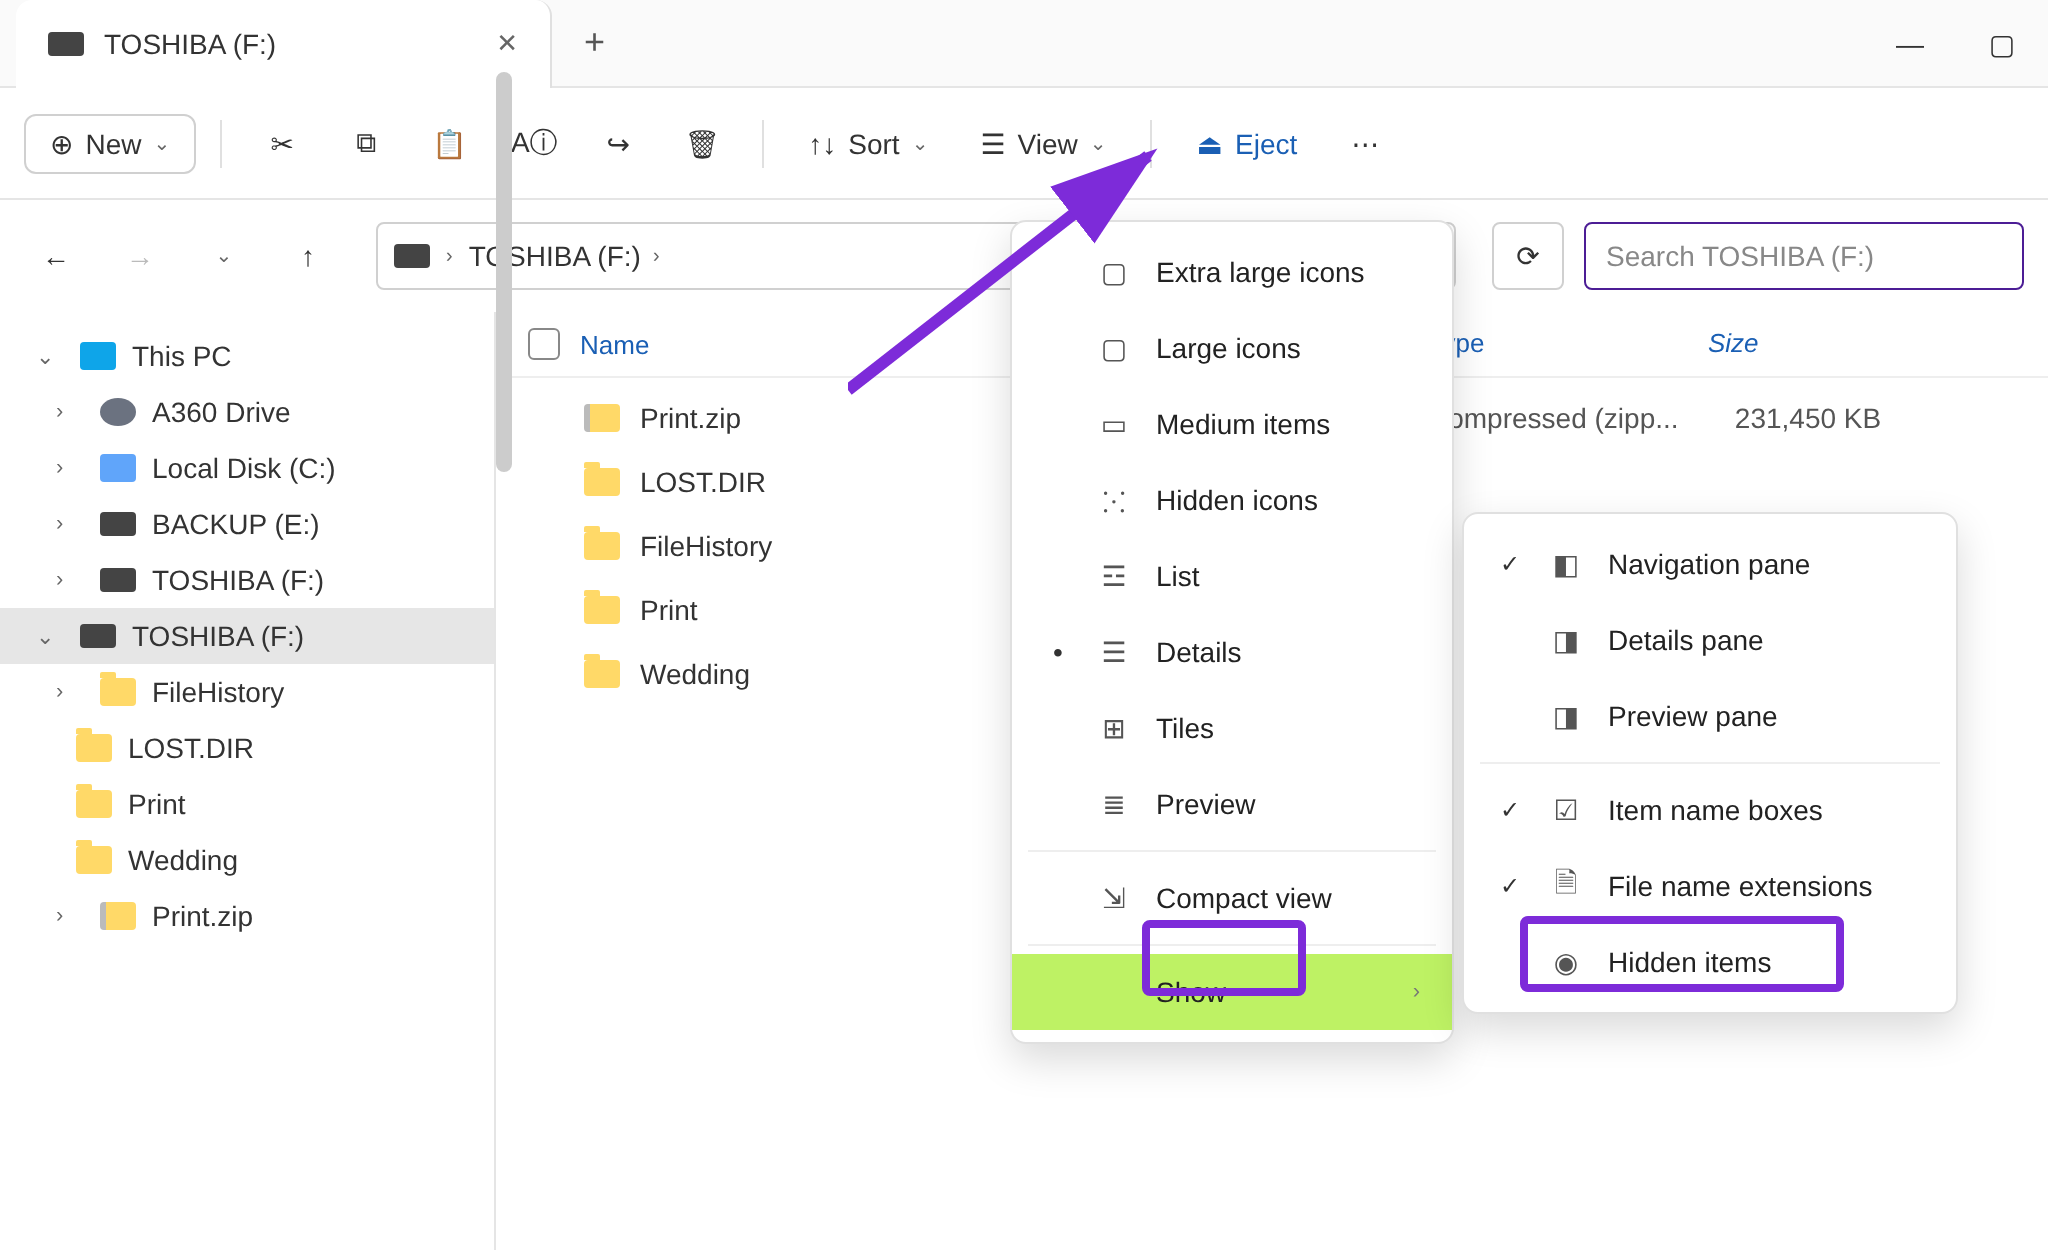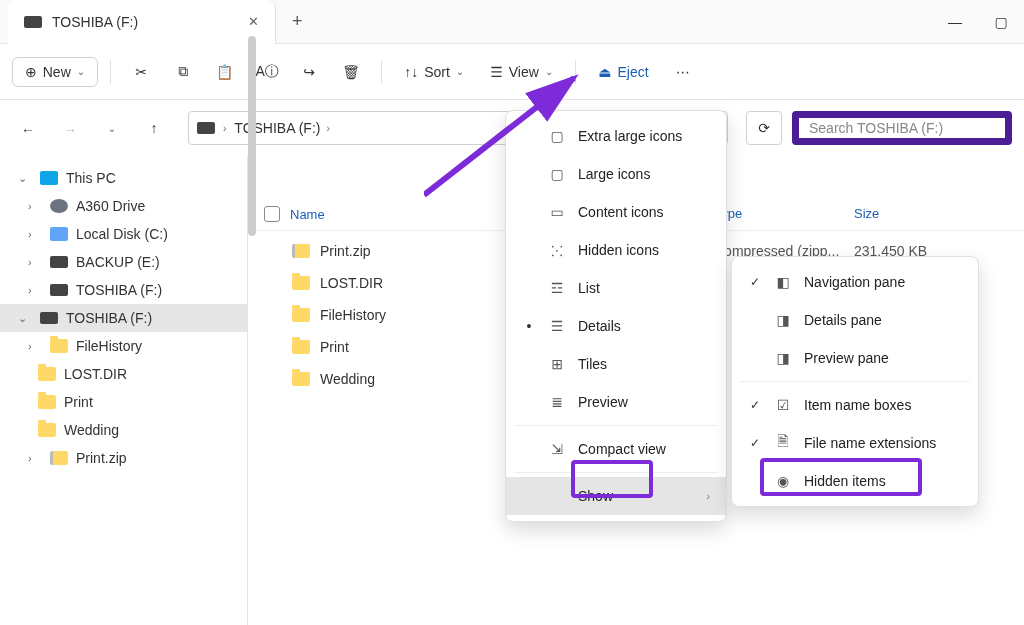--- a/index.html
+++ b/index.html
@@ -18,52 +18,52 @@
 .tsep { width: 1px; height: 24px; background: #e0e0e0; margin: 0 6px; }
 .newbtn { border: 1px solid #d0d0d0; border-radius: 6px; padding: 6px 12px; }
 .chev { font-size: 10px; color: #666; }
 
 .navbar { height: 56px; display: flex; align-items: center; padding: 0 12px; gap: 10px; }
 .navbtn { width: 32px; height: 32px; display: flex; align-items: center; justify-content: center; color: #333; border-radius: 4px; }
 .navbtn.disabled { color: #bbb; }
 .addrbar { flex: 1; display: flex; align-items: center; gap: 8px; border: 1px solid #d0d0d0; border-radius: 4px; height: 34px; padding: 0 8px; margin: 0 8px; }
 .addrbar .crumb { display: flex; align-items: center; gap: 6px; }
 .refreshbox { width: 36px; height: 34px; display: flex; align-items: center; justify-content: center; border: 1px solid #d0d0d0; border-radius: 4px; }
-.searchbox { width: 220px; height: 34px; border: 7px solid #4c1d95; border-radius: 4px; padding: 0 10px; display: flex; align-items: center; color: #888; }
+.searchbox { width: 220px; height: 34px; border: 1px solid #4c1d95; border-radius: 4px; padding: 0 10px; display: flex; align-items: center; color: #888; }
 
 .content { display: flex; height: calc(625px - 44px - 56px - 56px); }
 .sidebar { width: 248px; border-right: 1px solid #e5e5e5; overflow-y: auto; padding: 8px 0; }
 .side-item { display: flex; align-items: center; gap: 8px; padding: 6px 12px 6px 18px; color: #333; }
 .side-item.indent2 { padding-left: 28px; }
 .side-item.indent3 { padding-left: 38px; }
 .side-item.selected { background: #e6e6e6; }
 .side-item .exp { width: 14px; color: #666; font-size: 11px; }
 
 .main { flex: 1; position: relative; }
-.columns { display: flex; padding: 8px 16px; border-bottom: 1px solid #eee; color: #1a5fb4; font-size: 13px; margin-top: 42px; }
+.columns { display: flex; padding: 8px 16px; border-bottom: 1px solid #eee; color: #1a5fb4; font-size: 13px; }
 .col-name { width: 450px; display: flex; align-items: center; gap: 10px; }
 .col-type { width: 140px; }
-.col-size { width: 100px; }
+.col-size { width: 100px; font-style: italic; }
 .filelist { padding: 4px 16px; }
 .file-row { display: flex; align-items: center; padding: 8px 0; color: #333; }
 .file-row .fname { width: 450px; display: flex; align-items: center; gap: 10px; padding-left: 28px; }
 .file-row .ftype { width: 140px; color: #555; white-space: nowrap; overflow: hidden; text-overflow: ellipsis; }
-.file-row .fsize { width: 100px; color: #555; text-align: left; }
+.file-row .fsize { width: 100px; color: #555; text-align: center; }
 .folder-icon { width: 18px; height: 14px; background: #ffd968; border-radius: 2px; display: inline-block; position: relative; }
 .folder-icon::before { content: ''; position: absolute; top: -3px; left: 0; width: 8px; height: 3px; background: #ffd968; border-radius: 1px 1px 0 0; }
 .zip-icon { width: 18px; height: 14px; background: #ffd968; border-radius: 2px; display: inline-block; position: relative; border-left: 3px solid #bbb; }
 
 .scrollhint { position: absolute; left: 248px; top: 0; width: 8px; height: 200px; background: #ccc; margin-top: 36px; border-radius: 4px; }
 
 .menu1 { position: absolute; left: 505px; top: 110px; width: 222px; background: #fff; border: 1px solid #e0e0e0; border-radius: 8px; box-shadow: 0 8px 20px rgba(0,0,0,0.15); padding: 6px 0; z-index: 10; }
 .menu2 { position: absolute; left: 731px; top: 256px; width: 248px; background: #fff; border: 1px solid #e0e0e0; border-radius: 8px; box-shadow: 0 8px 20px rgba(0,0,0,0.15); padding: 6px 0; z-index: 11; }
 .mitem { display: flex; align-items: center; gap: 12px; padding: 10px 16px; color: #222; }
 .mitem .mcheck { width: 14px; text-align: center; color: #333; font-size: 12px; }
 .mitem .micon { width: 18px; height: 18px; display: flex; align-items: center; justify-content: center; color: #555; }
-.mitem.hover { background: #e5e5e5; }
+.mitem.hover { background: #bef264; }
 .mitem .arrow { margin-left: auto; color: #777; font-size: 11px; }
 .msep { height: 1px; background: #eee; margin: 4px 8px; }
 .mitem .dot { width: 14px; text-align: center; color: #333; }
 
 .highlight-box { position: absolute; border: 4px solid #7d2bd9; border-radius: 4px; pointer-events: none; z-index: 20; }
 .hb1 { left: 571px; top: 460px; width: 82px; height: 38px; }
 .hb2 { left: 760px; top: 458px; width: 162px; height: 38px; }
 
 .annot-arrow { position: absolute; left: 424px; top: 70px; width: 160px; height: 130px; z-index: 21; pointer-events: none; }
 
@@ -278,21 +278,21 @@
       <span>Extra large icons</span>
     </div>
   <div class="mitem">
       <span class="dot"></span>
       <span class="micon">▢</span>
       <span>Large icons</span>
     </div>
   <div class="mitem">
       <span class="dot"></span>
       <span class="micon">▭</span>
-      <span>Content icons</span>
+      <span>Medium items</span>
     </div>
   <div class="mitem">
       <span class="dot"></span>
       <span class="micon">⁙</span>
       <span>Hidden icons</span>
     </div>
   <div class="mitem">
       <span class="dot"></span>
       <span class="micon">☲</span>
       <span>List</span>

